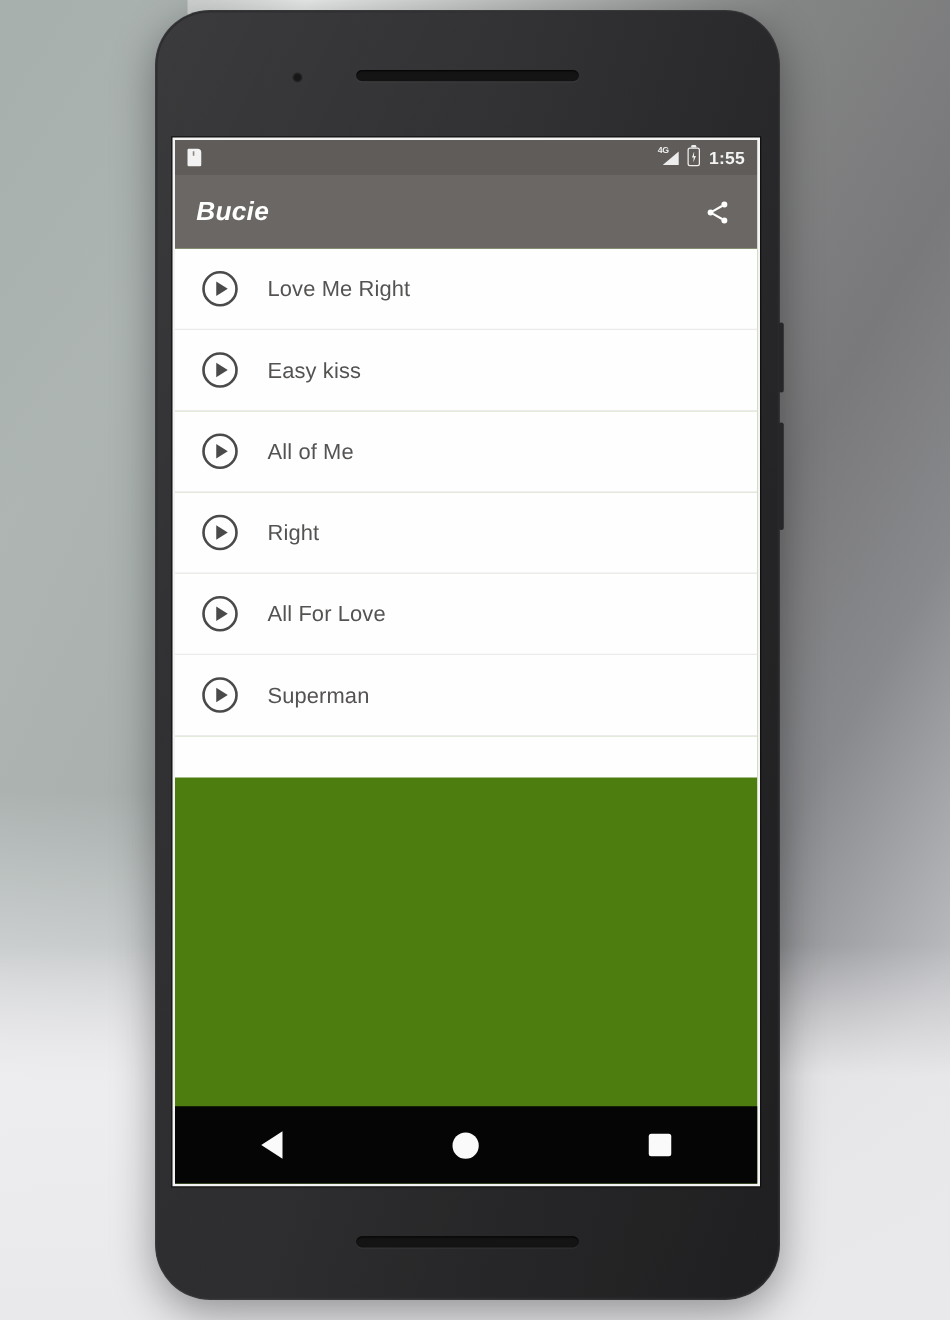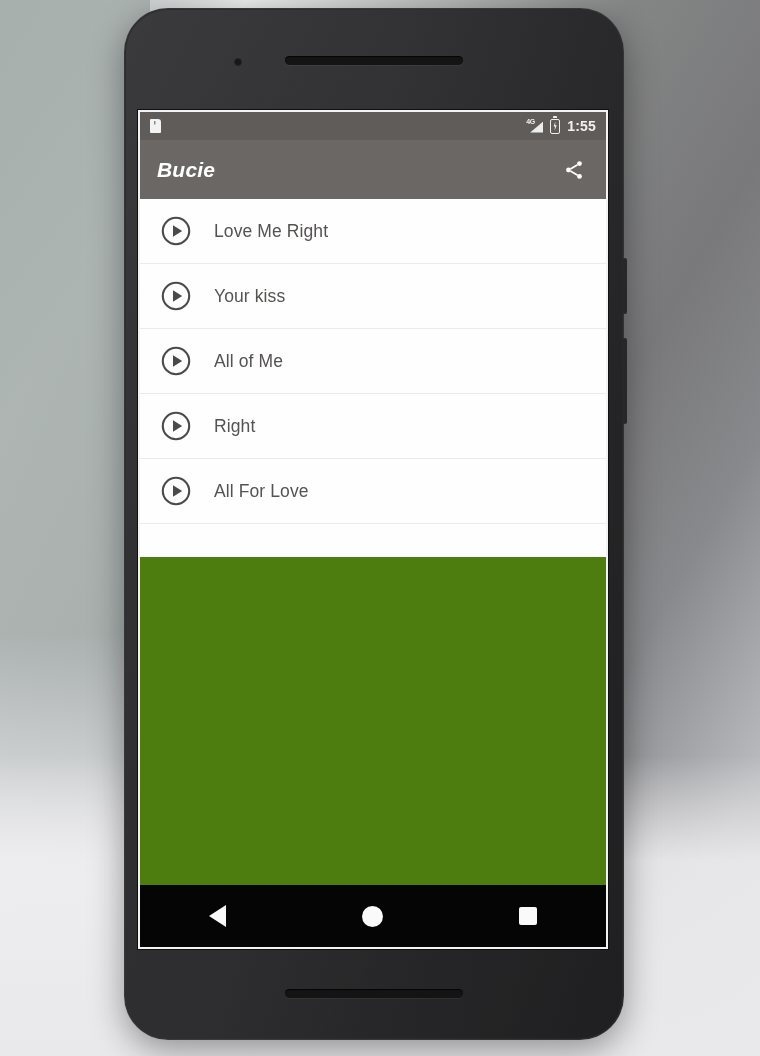--- a/index.html
+++ b/index.html
@@ -145,21 +145,20 @@
     background: #605c59;
     display: flex;
     align-items: center;
     padding: 0 10px;
     box-sizing: border-box;
   }
   #status-left { display: flex; align-items: center; gap: 6px; }
   #status-right {
     margin-left: auto;
     display: flex;
-    align-items: center;
     gap: 7px;
   }
   .sd-icon {
     width: 11px; height: 14px;
     background: #f2f2f2;
     border-radius: 1px 3px 1px 1px;
     position: relative;
   }
   .sd-icon::before {
     content: "";
@@ -360,21 +359,21 @@
               <circle cx="16" cy="16" r="13.2" fill="none" stroke="#4a4a4a" stroke-width="2.1"></circle>
               <path d="M13 10.2 L22.2 16 L13 21.8 Z" fill="#4a4a4a"></path>
             </svg>
             <span class="song-title">Love Me Right</span>
           </div>
           <div class="song-row">
             <svg class="play-icon" viewBox="0 0 32 32">
               <circle cx="16" cy="16" r="13.2" fill="none" stroke="#4a4a4a" stroke-width="2.1"></circle>
               <path d="M13 10.2 L22.2 16 L13 21.8 Z" fill="#4a4a4a"></path>
             </svg>
-            <span class="song-title">Your kiss</span>
+            <span class="song-title">Easy kiss</span>
           </div>
           <div class="song-row">
             <svg class="play-icon" viewBox="0 0 32 32">
               <circle cx="16" cy="16" r="13.2" fill="none" stroke="#4a4a4a" stroke-width="2.1"></circle>
               <path d="M13 10.2 L22.2 16 L13 21.8 Z" fill="#4a4a4a"></path>
             </svg>
             <span class="song-title">All of Me</span>
           </div>
           <div class="song-row">
             <svg class="play-icon" viewBox="0 0 32 32">
@@ -382,20 +381,27 @@
               <path d="M13 10.2 L22.2 16 L13 21.8 Z" fill="#4a4a4a"></path>
             </svg>
             <span class="song-title">Right</span>
           </div>
           <div class="song-row">
             <svg class="play-icon" viewBox="0 0 32 32">
               <circle cx="16" cy="16" r="13.2" fill="none" stroke="#4a4a4a" stroke-width="2.1"></circle>
               <path d="M13 10.2 L22.2 16 L13 21.8 Z" fill="#4a4a4a"></path>
             </svg>
             <span class="song-title">All For Love</span>
+          </div>
+          <div class="song-row">
+            <svg class="play-icon" viewBox="0 0 32 32">
+              <circle cx="16" cy="16" r="13.2" fill="none" stroke="#4a4a4a" stroke-width="2.1"></circle>
+              <path d="M13 10.2 L22.2 16 L13 21.8 Z" fill="#4a4a4a"></path>
+            </svg>
+            <span class="song-title">Superman</span>
           </div>
           <div class="song-row song-row-partial"></div>
         </div>
 
       <div id="nav-bar">
         <div class="nav-key">
           <div class="nav-back"></div>
         </div>
         <div class="nav-key">
           <div class="nav-home"></div>

